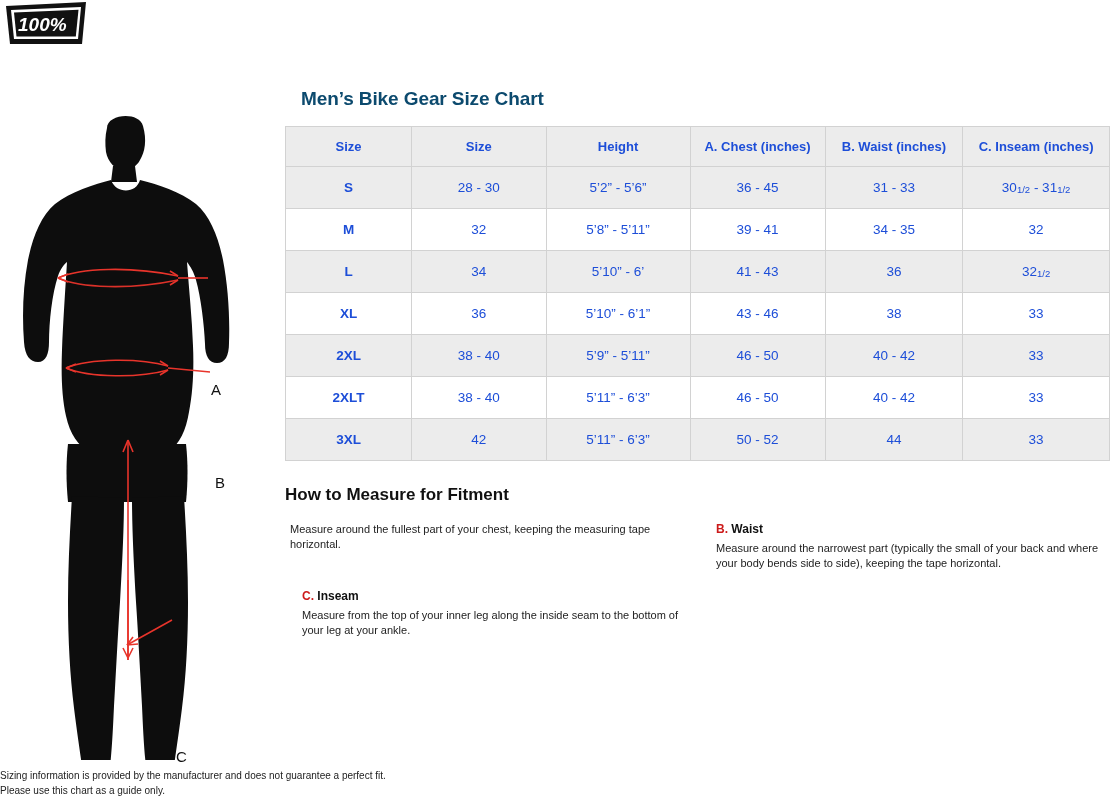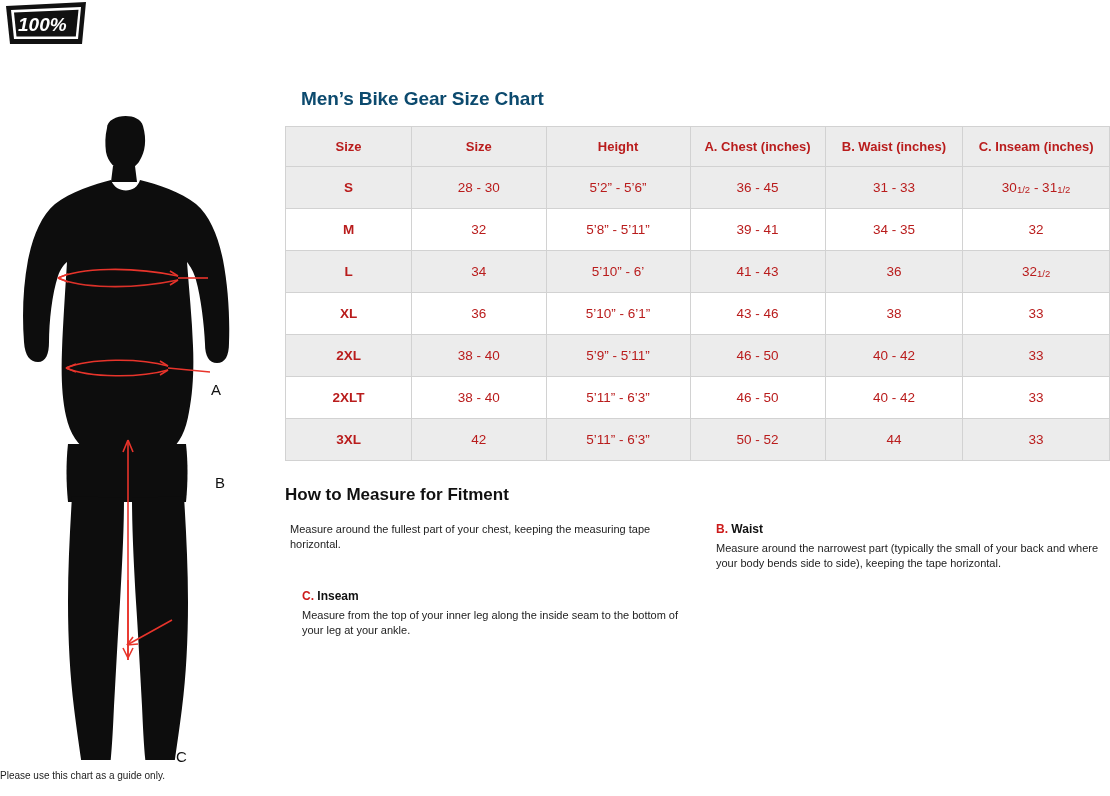--- a/index.html
+++ b/index.html
@@ -63,21 +63,21 @@
     border-collapse: collapse;
     font-size: 13.5px;
   }
   table.size-chart th,
   table.size-chart td {
     border: 1px solid #d2d2d2;
     text-align: center;
     vertical-align: middle;
     height: 41px;
     padding: 0 4px;
-    color: #b91c1c;
+    color: #1d4ed8;
     font-weight: normal;
   }
   table.size-chart thead th {
     background: #ececec;
     font-weight: bold;
     font-size: 13px;
     height: 39px;
   }
   table.size-chart tbody tr:nth-child(odd) td {
     background: #ececec;
@@ -324,14 +324,15 @@
 
 <div class="measure-col col-right blk-b">
   <div class="m-head">
     <span class="m-letter">B.</span>
     <span>Waist</span>
   </div>
   <div class="m-body">Measure around the narrowest part (typically the small of your back and where your body bends side to side), keeping the tape horizontal.</div>
 </div>
 
 <div class="footer">
+  <div>Sizing information is provided by the manufacturer and does not guarantee a perfect fit.</div>
   <div>Please use this chart as a guide only.</div>
 </div>
 
 </body></html>

